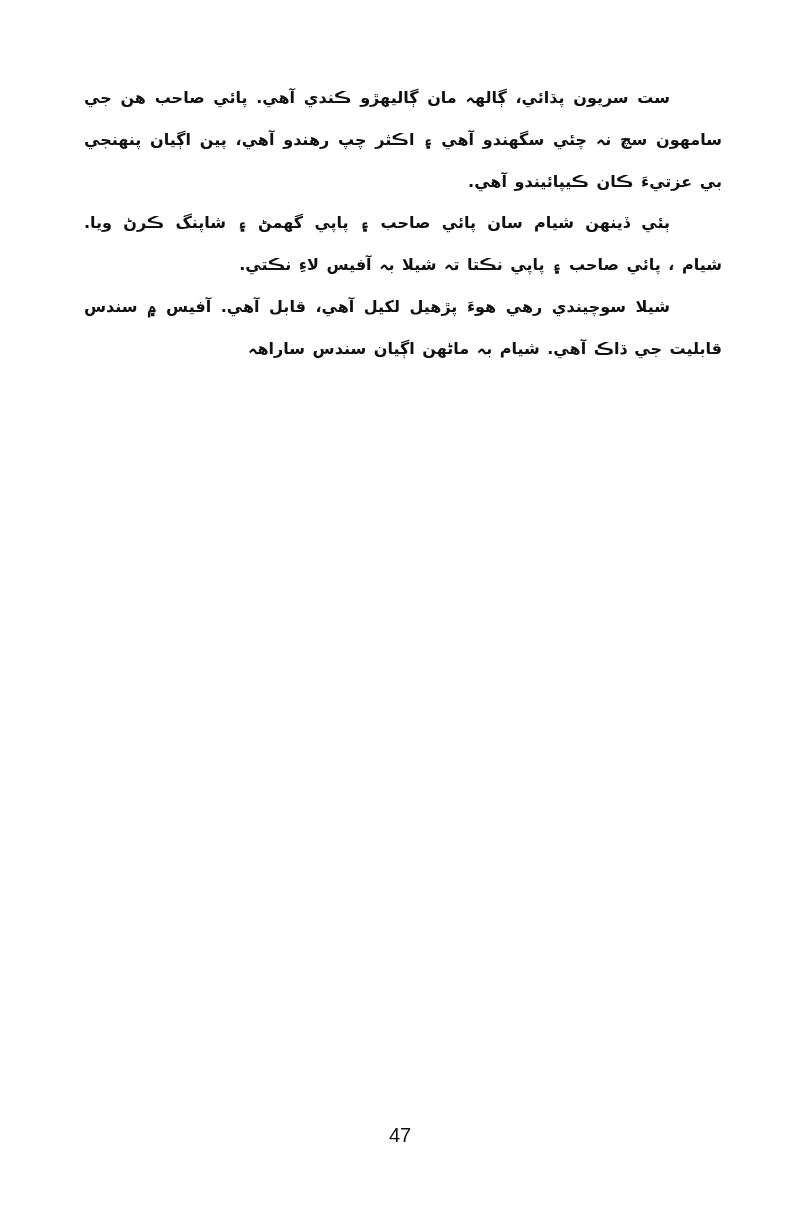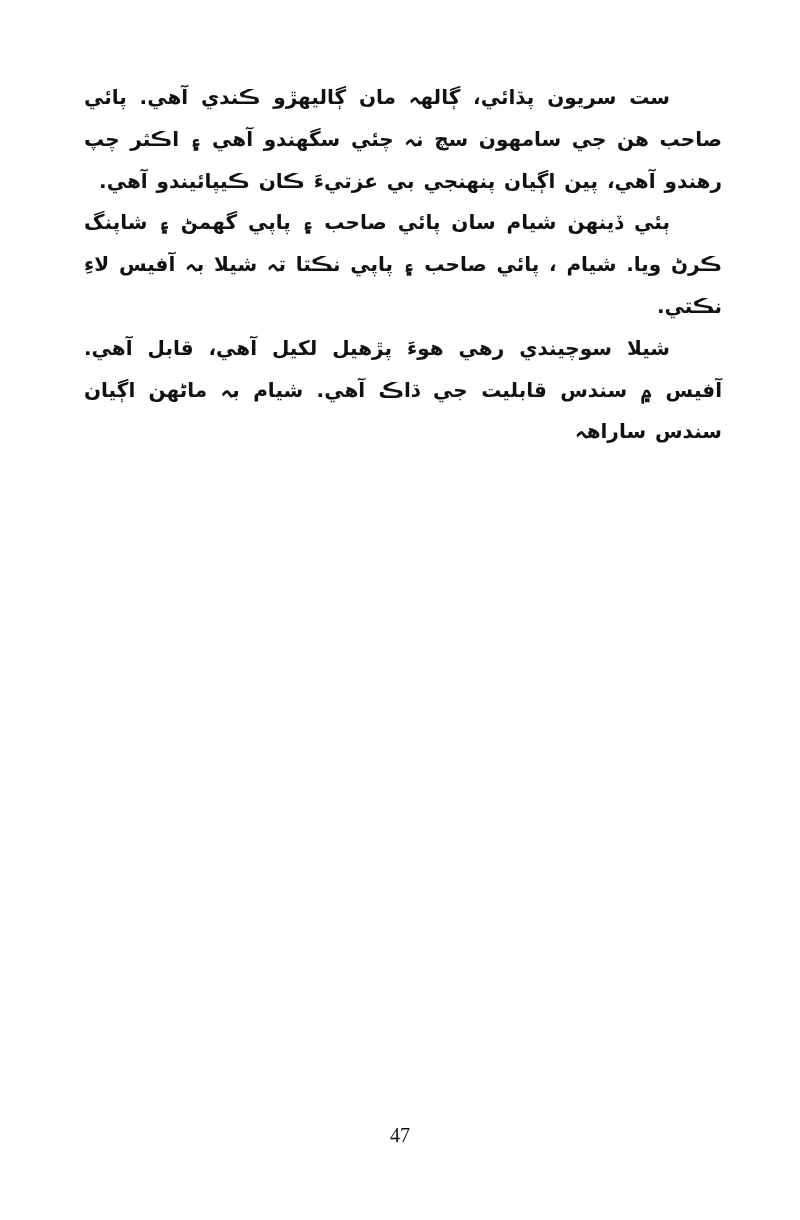--- a/index.html
+++ b/index.html
@@ -17,35 +17,35 @@
   }
   .page {
     position: absolute;
     left: 84px;
     top: 77px;
     width: 638px;
     direction: rtl;
   }
   .para {
     margin: 0;
-    font-size: 20px;
+    font-size: 16px;
     font-weight: bold;
     line-height: 41.8px;
     text-align: justify;
     text-align-last: right;
     text-indent: 52px;
     word-spacing: 2px;
   }
   .page-number {
     position: absolute;
     left: 0;
     width: 800px;
     top: 1124px;
     text-align: center;
-    font-family: Liberation Serif, serif;
+    font-family: Liberation Sans, sans-serif;
     font-size: 20px;
     font-weight: normal;
     color: #111111;
     direction: ltr;
   }
 </style>
 </head>
 <body>
 
 <div class="page">

